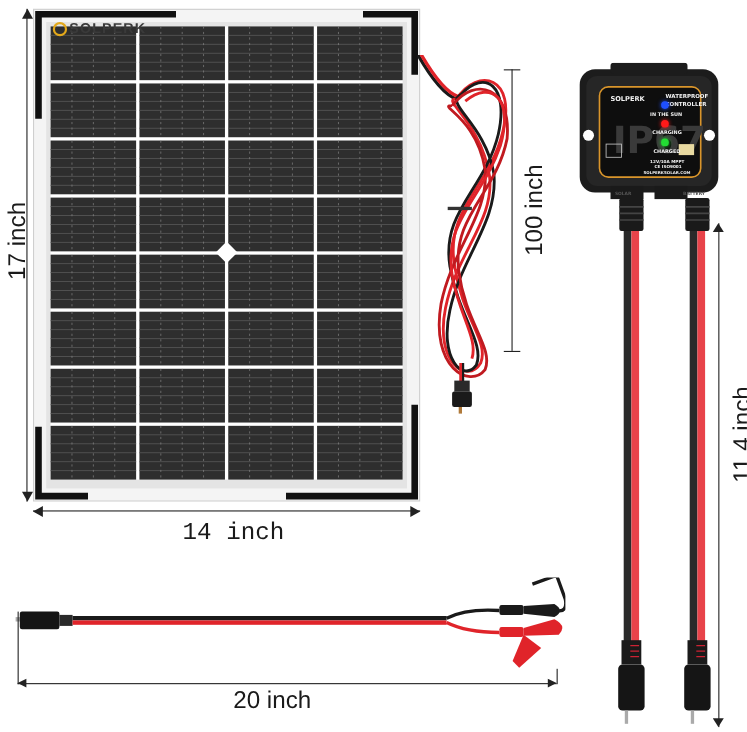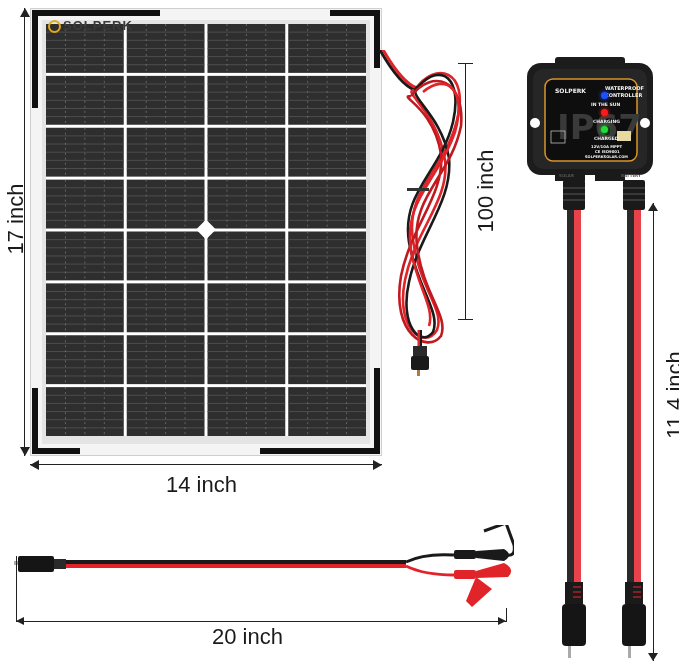--- a/index.html
+++ b/index.html
@@ -325,21 +325,21 @@
 </div>
 
 <div class="abs" style="left:24px;top:8px;width:1px;height:448px;background:#222;"></div>
 <div class="abs" style="left:20px;top:8px;width:0;height:0;border-left:5px solid transparent;border-right:5px solid transparent;border-bottom:9px solid #222;"></div>
 <div class="abs" style="left:20px;top:447px;width:0;height:0;border-left:5px solid transparent;border-right:5px solid transparent;border-top:9px solid #222;"></div>
 <div class="abs dim-label vert" style="left:-24px;top:206px;width:80px;text-align:center;">17 inch</div>
 
 <div class="abs" style="left:30px;top:464px;width:352px;height:1px;background:#222;"></div>
 <div class="abs" style="left:30px;top:460px;width:0;height:0;border-top:5px solid transparent;border-bottom:5px solid transparent;border-right:9px solid #222;"></div>
 <div class="abs" style="left:373px;top:460px;width:0;height:0;border-top:5px solid transparent;border-bottom:5px solid transparent;border-left:9px solid #222;"></div>
-<div class="abs dim-label" style="left:166px;top:472px;">14 inch</div>
+<div class="abs dim-label" style="left:166px;top:472px;font-family:Liberation Mono, monospace;">14 inch</div>
 
 <div class="abs" style="left:375px;top:50px;width:95px;height:330px;">
   <svg width="95" height="330">
     <path d="M5 0 Q25 35 40 40" stroke="#1a1a1a" stroke-width="3" fill="none"></path>
     <path d="M7 -2 Q27 33 42 38" stroke="#e0242a" stroke-width="3" fill="none"></path>
     <g fill="none" stroke-width="2.6">
       <path d="M40 40 C60 10 95 20 82 70 C70 120 30 140 38 190 C45 240 70 260 62 280 C50 300 20 280 30 230 C40 180 75 150 70 110 C62 60 25 40 40 40" stroke="#e0242a"></path>
       <path d="M44 36 C66 12 88 28 78 72 C66 122 26 142 34 192 C42 238 66 262 58 282 C46 298 24 276 34 232 C44 184 78 152 74 108 C66 62 28 44 44 36" stroke="#1a1a1a"></path>
       <path d="M36 46 C58 18 90 30 86 76 C76 126 36 146 42 196 C48 244 74 266 66 286 C52 304 16 284 26 226 C36 176 70 144 66 104 C58 56 22 46 36 46" stroke="#c01a20"></path>
       <path d="M48 42 C72 22 92 40 80 82 C64 130 28 150 36 200 C42 236 60 258 54 276" stroke="#e0242a"></path>

